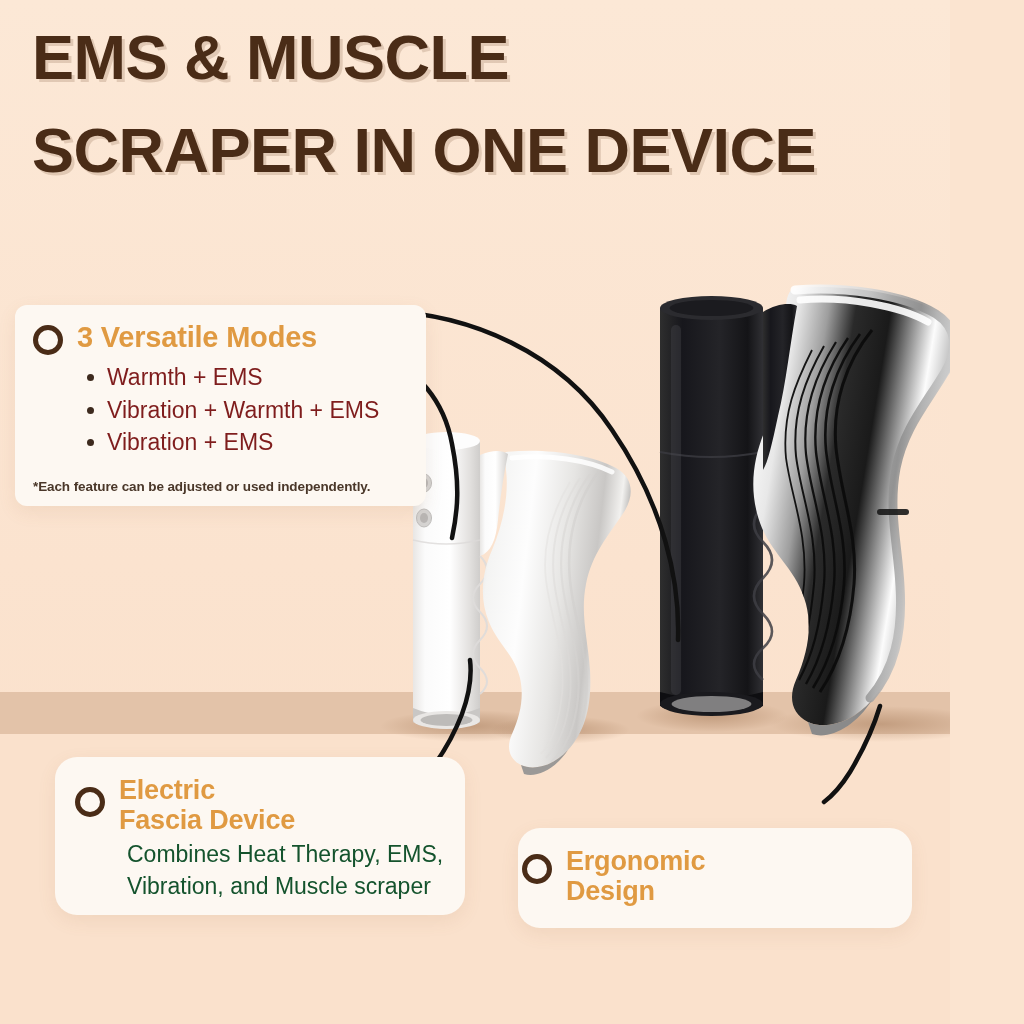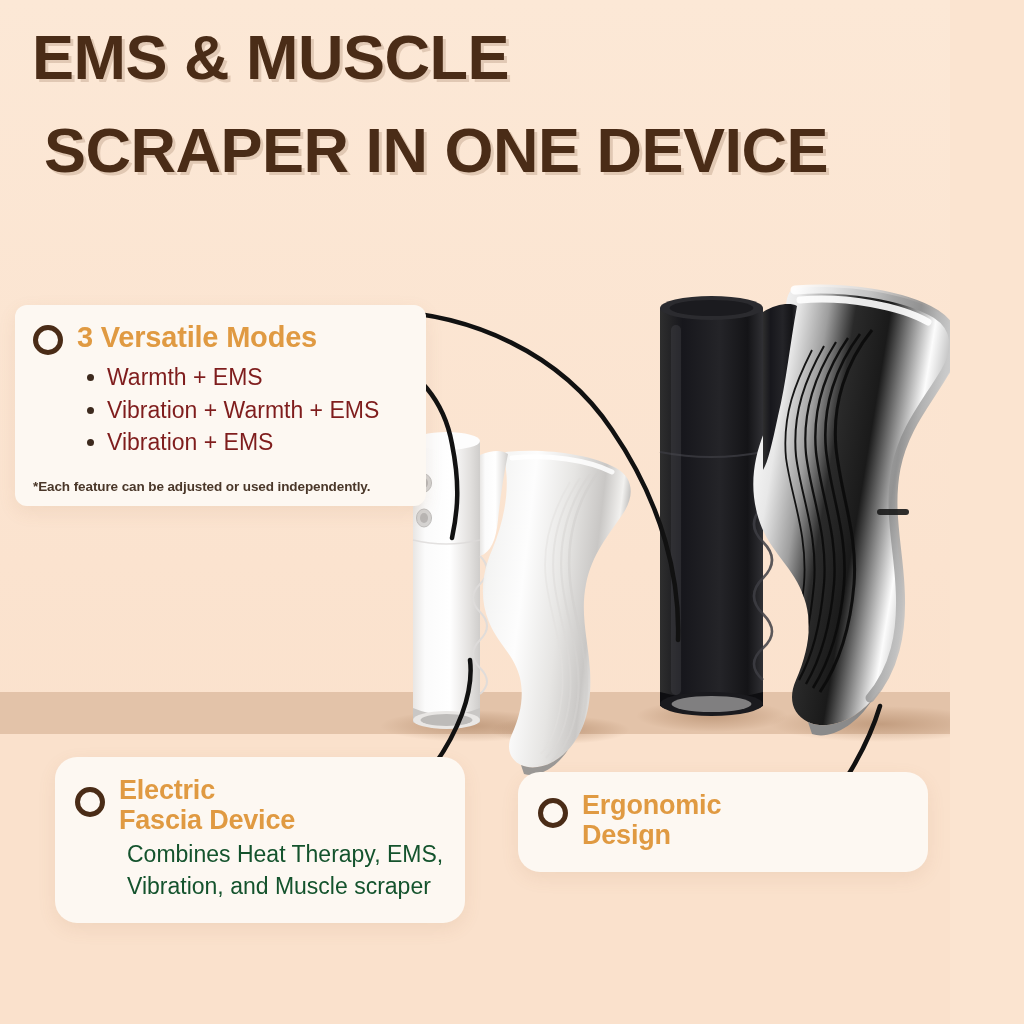--- a/index.html
+++ b/index.html
@@ -17,21 +17,21 @@
 
   
   .headline{position:absolute;left:30px;top:26px;width:960px;}
   .hl-line{
     color:#4A2C17;font-weight:800;letter-spacing:-0.5px;
     font-size:63px;line-height:1.0;white-space:nowrap;
     text-shadow:3px 3px 0 rgba(120,80,50,.20);
     font-family:"Liberation Sans", sans-serif;
   }
   .hl-line.l1{margin-left:2px;}
-  .hl-line.l2{margin-top:30px;margin-left:14px;}
+  .hl-line.l2{margin-top:30px;margin-left:2px;}
 
   
   .art{position:absolute;left:0;top:0;width:1024px;height:1024px;pointer-events:none;}
 
   
   .card{
     position:absolute;background:#FDF8F2;border-radius:22px;
     box-shadow:0 6px 18px rgba(160,110,70,.10);
   }
   .card-head{display:flex;align-items:flex-start;gap:14px;}
@@ -56,30 +56,30 @@
   .mode-list li::before{
     content:"";position:absolute;left:2px;top:13px;width:7px;height:7px;
     border-radius:50%;background:#3D2A1E;
   }
   .footnote{
     margin-top:20px;color:#4A3729;font-size:13.5px;font-weight:700;
     letter-spacing:-0.1px;
   }
 
   
-  #card-fascia{left:55px;top:757px;width:370px;padding:18px 20px 20px 20px;}
+  #card-fascia{left:55px;top:757px;width:370px;padding:18px 20px 12px 20px;}
   #card-fascia .ring{margin-top:12px;}
   #card-fascia .card-title{font-size:27px;}
   .card-body{
     margin-top:4px;color:#14532d;font-size:23px;line-height:1.38;
   }
   #card-fascia .card-body{padding-left:52px;}
 
   
-  #card-ergo{left:518px;top:772px;width:370px;padding:18px 20px 22px 20px;}
+  #card-ergo{left:518px;top:828px;width:370px;padding:18px 20px 22px 4px;}
   #card-ergo .ring{margin-top:8px;}
   #card-ergo .card-title{font-size:27px;}
   #card-ergo .card-body{margin-top:14px;padding-left:4px;font-size:23px;}
 </style>
 </head>
 <body>
 
 <div id="stage">
 
   <div class="bg-base"></div>

